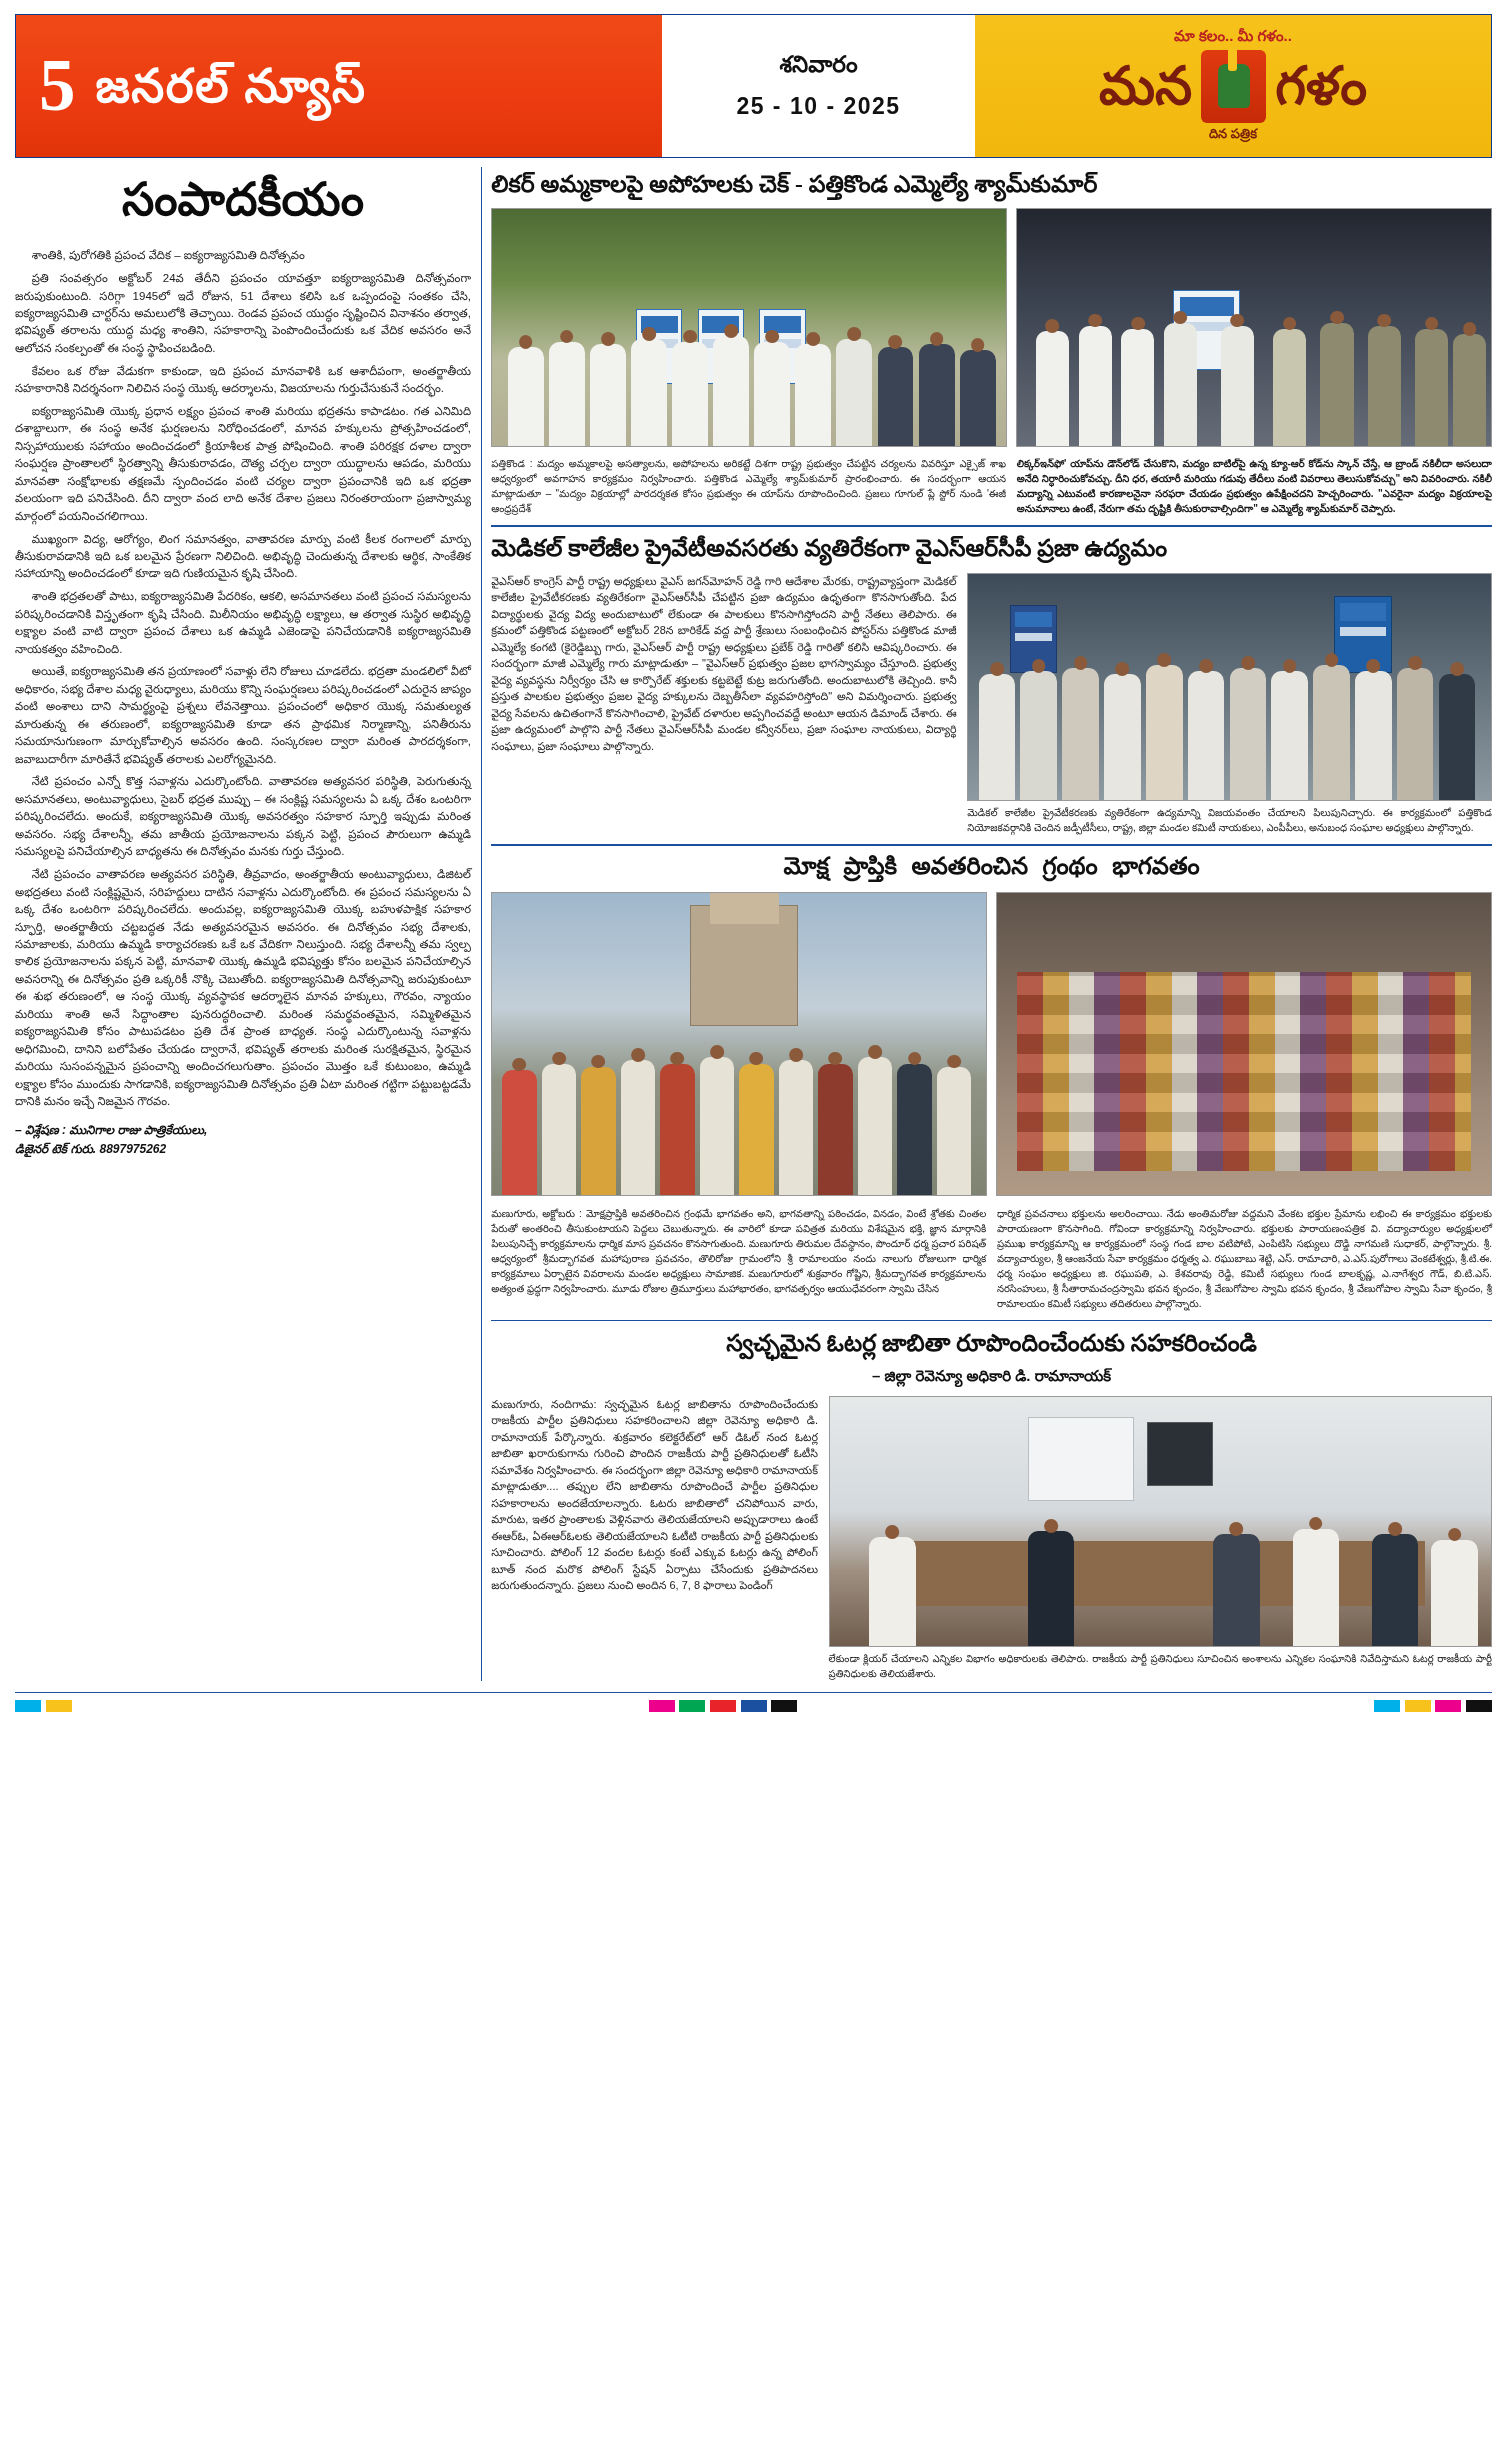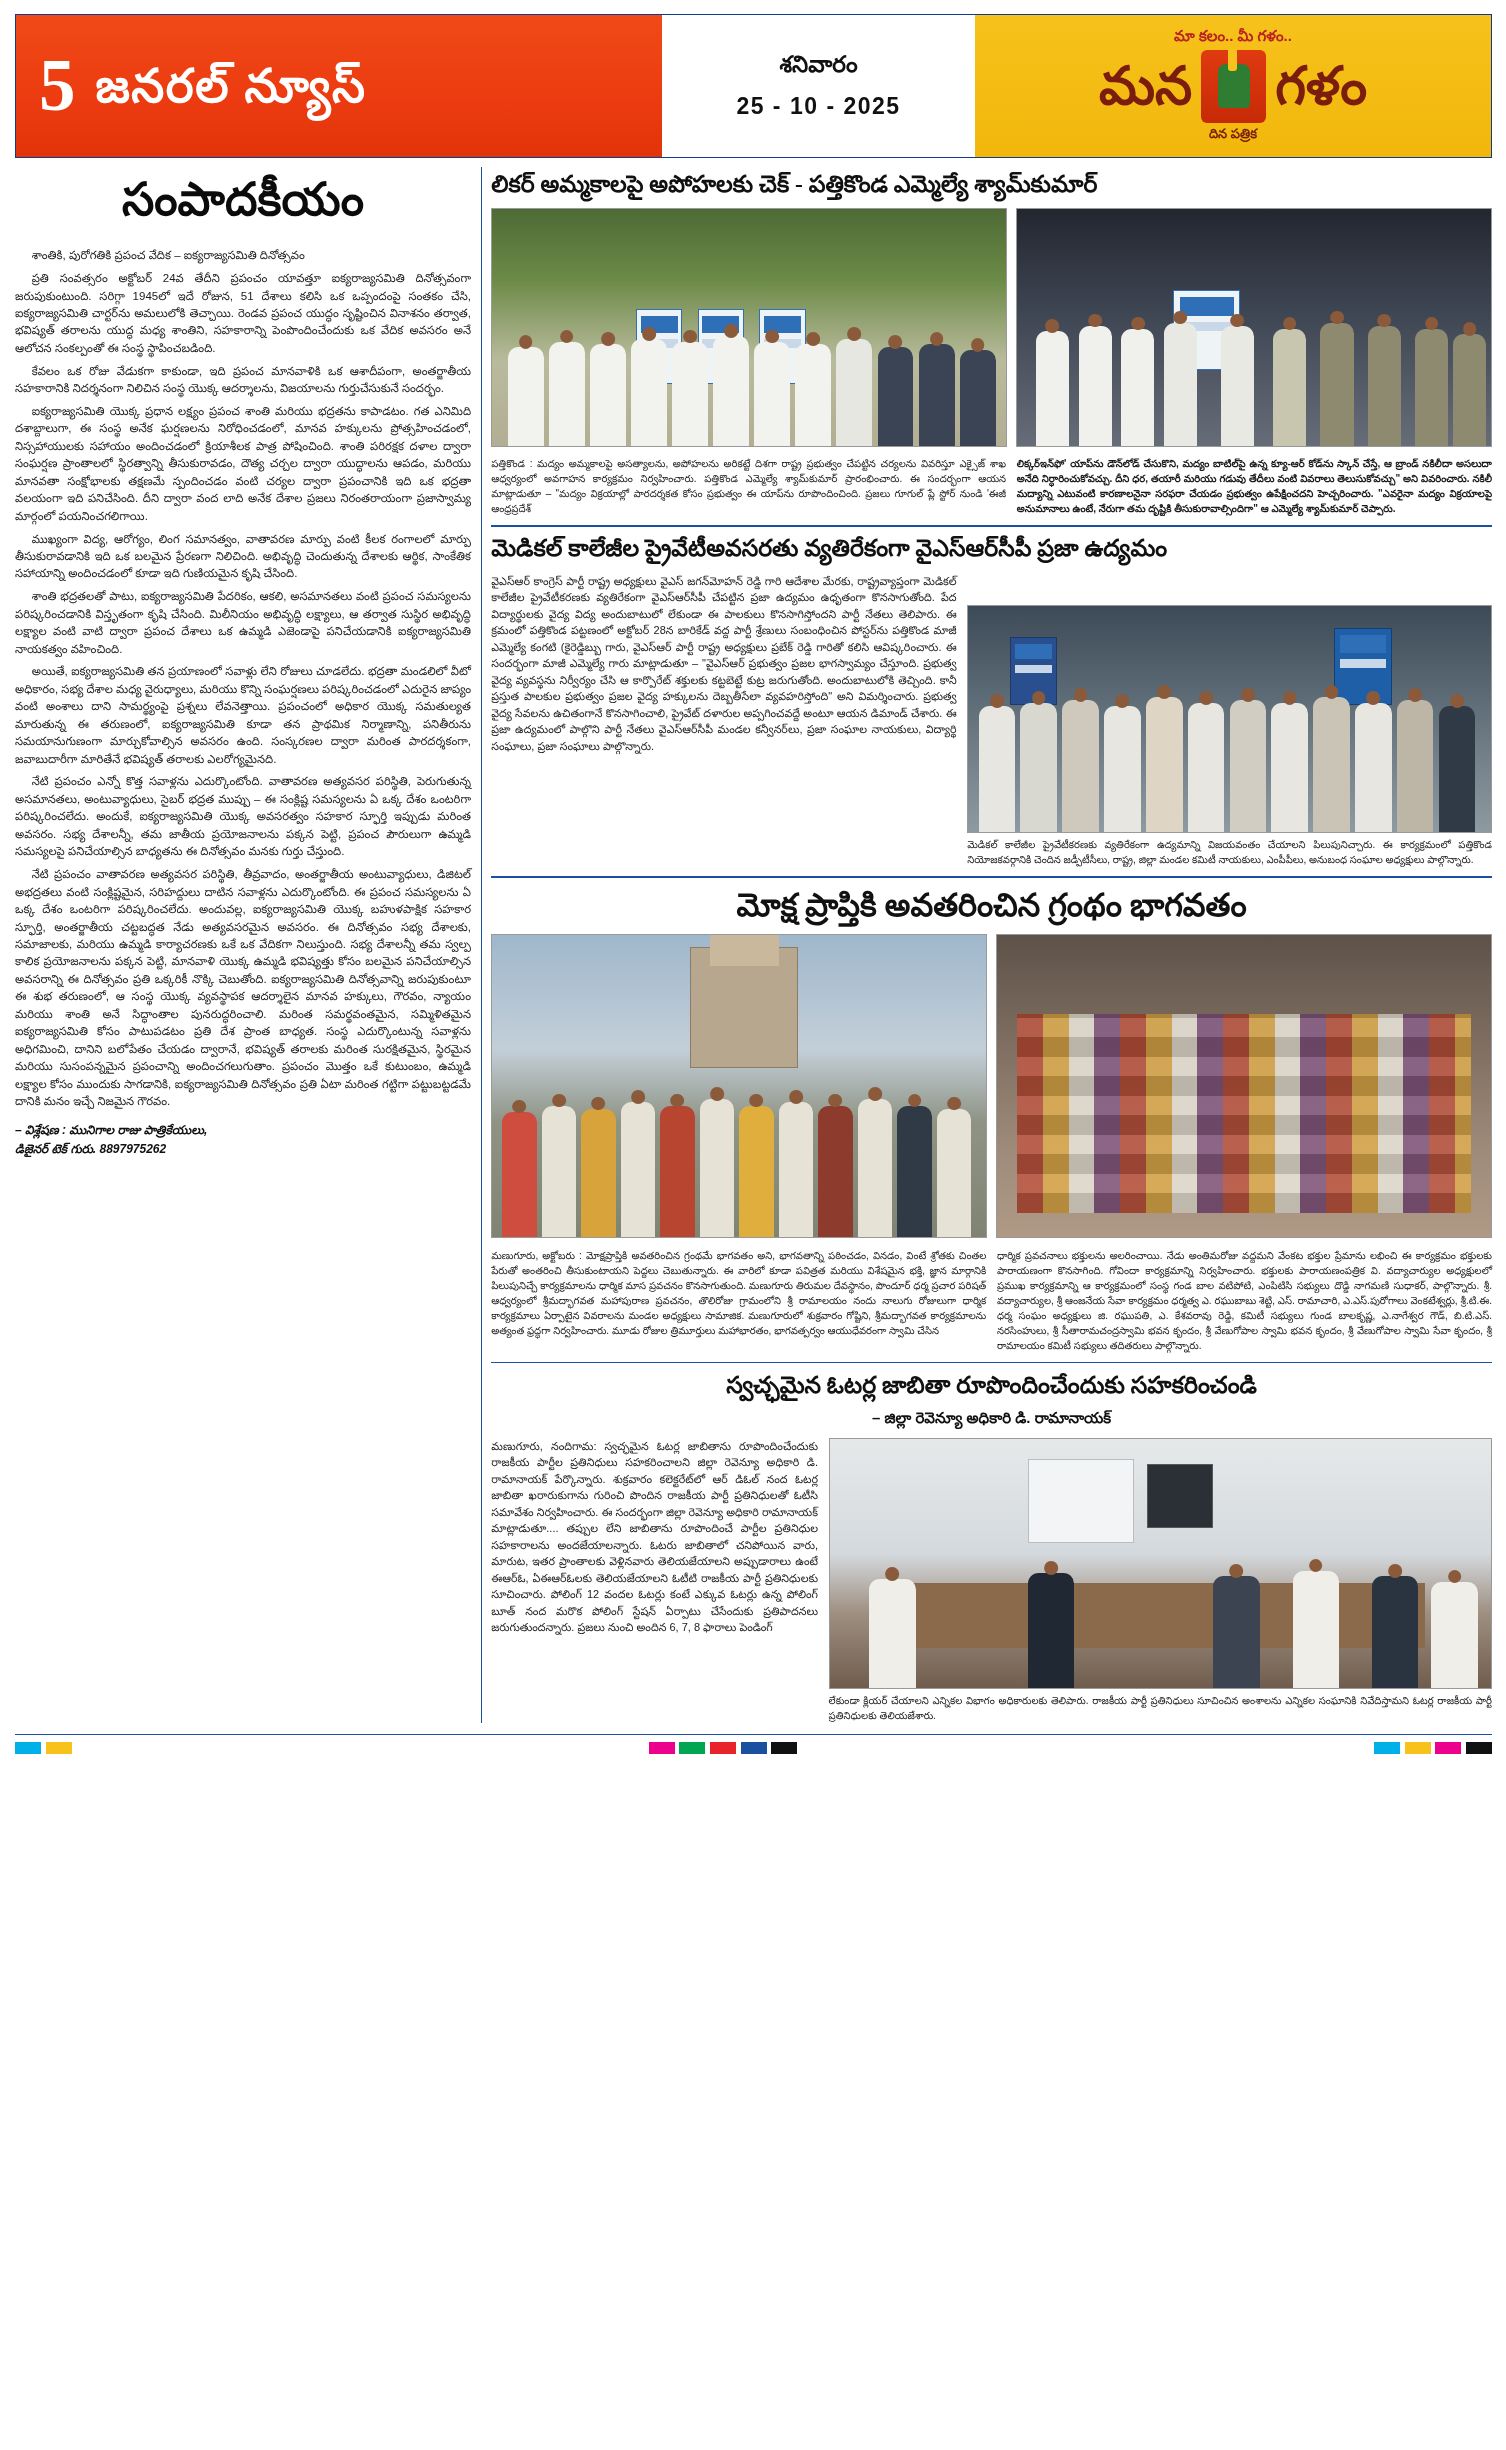--- a/index.html
+++ b/index.html
@@ -147,21 +147,21 @@
   .hrule { height:1.5px; background:#1b4fa0; margin:9px 0 7.6px 0; }
   .headline {
     font-size:23.5px;
     font-weight:bold;
     color:#111;
     line-height:1.25;
     margin:3px 0 9px 0;
     font-family:"Liberation Serif", serif;
   }
   .headline.center { text-align:center; }
-  .headline.big { font-size:32px; }
+  .headline.big { font-size:24px;font-family:Liberation Mono, monospace; }
   .sub-dash {
     text-align:center;
     font-size:15px;
     font-weight:bold;
     margin:1.5px 0 7.6px 0;
   }
 
   .photo-row { display:flex; gap:9px; }
   .photo {
     position:relative;
@@ -375,21 +375,21 @@
       </div>
 
       <div class="hrule"></div>
 
       <div>
         <div class="headline">మెడికల్ కాలేజీల ప్రైవేటీఅవసరతు వ్యతిరేకంగా వైఎస్ఆర్‌సీపీ ప్రజా ఉద్యమం</div>
         <div class="flex-a">
           <div style="width:47%;">
             <div class="body-text">వైఎస్ఆర్ కాంగ్రెస్ పార్టీ రాష్ట్ర అధ్యక్షులు వైఎస్ జగన్‌మోహన్ రెడ్డి గారి ఆదేశాల మేరకు, రాష్ట్రవ్యాప్తంగా మెడికల్ కాలేజీల ప్రైవేటీకరణకు వ్యతిరేకంగా వైఎస్ఆర్‌సీపీ చేపట్టిన ప్రజా ఉద్యమం ఉధృతంగా కొనసాగుతోంది. పేద విద్యార్థులకు వైద్య విద్య అందుబాటులో లేకుండా ఈ పాలకులు కొనసాగిస్తోందని పార్టీ నేతలు తెలిపారు. ఈ క్రమంలో పత్తికొండ పట్టణంలో అక్టోబర్ 28న బారికేడ్ వద్ద పార్టీ శ్రేణులు సంబంధించిన పోస్టర్‌ను పత్తికొండ మాజీ ఎమ్మెల్యే కంగటి (కైరెడ్డిబ్బు గారు, వైఎస్ఆర్ పార్టీ రాష్ట్ర అధ్యక్షులు ప్రబేక్ రెడ్డి గారితో కలిసి ఆవిష్కరించారు. ఈ సందర్భంగా మాజీ ఎమ్మెల్యే గారు మాట్లాడుతూ – "వైఎస్ఆర్ ప్రభుత్వం ప్రజల భాగస్వామ్యం చేస్తూంది. ప్రభుత్వ వైద్య వ్యవస్థను నిర్వీర్యం చేసి ఆ కార్పొరేట్ శక్తులకు కట్టబెట్టే కుట్ర జరుగుతోంది. అందుబాటులోకి తెచ్చింది. కానీ ప్రస్తుత పాలకుల ప్రభుత్వం ప్రజల వైద్య హక్కులను దెబ్బతీసేలా వ్యవహరిస్తోంది" అని విమర్శించారు. ప్రభుత్వ వైద్య సేవలను ఉచితంగానే కొనసాగించాలి, ప్రైవేట్ దళారుల అప్పగించవద్దే అంటూ ఆయన డిమాండ్ చేశారు. ఈ ప్రజా ఉద్యమంలో పాల్గొని పార్టీ నేతలు వైఎస్ఆర్‌సీపీ మండల కన్వీనర్‌లు, ప్రజా సంఘాల నాయకులు, విద్యార్థి సంఘాలు, ప్రజా సంఘాలు పాల్గొన్నారు.</div>
           </div>
-          <div style="width:53%;margin-top:32px;">
+          <div style="width:53%;">
             <div class="photo scene-hall" style="width:100%;height:228px;">
               <div class="ph-sky" style="background:linear-gradient(180deg,#3d4a57 0%,#5d6b76 40%,#8e9aa1 100%);"></div>
               <div class="board" style="left:8%;top:14%;width:9%;height:30%;background:#2a4f8f;border-color:#1b3a6b;"></div>
               <div class="board" style="left:70%;top:10%;width:11%;height:34%;background:#1f5fa8;border-color:#14406f;"></div>
               <div class="ph-people" style="height:66%;">
                 <div class="fig" style="left:2%;height:84%;background:#e7e6e0;">
                     <div class="hd"></div>
                   </div>
                 <div class="fig" style="left:10%;height:86%;background:#d9d8d0;">
                     <div class="hd"></div>

